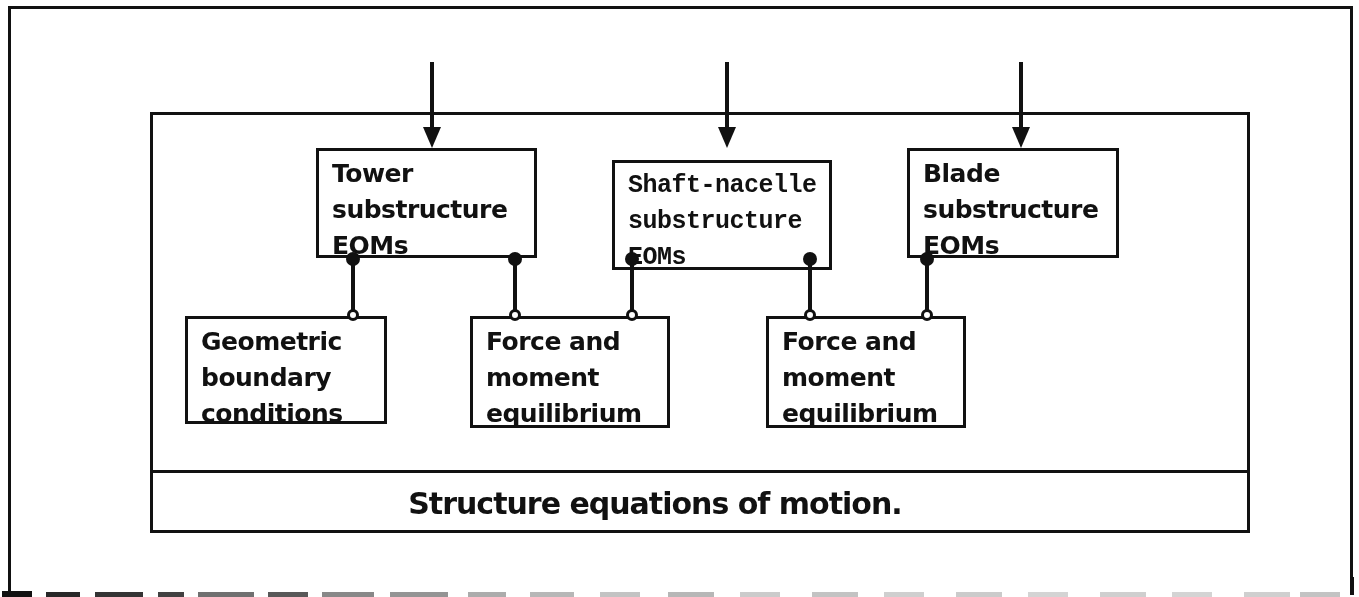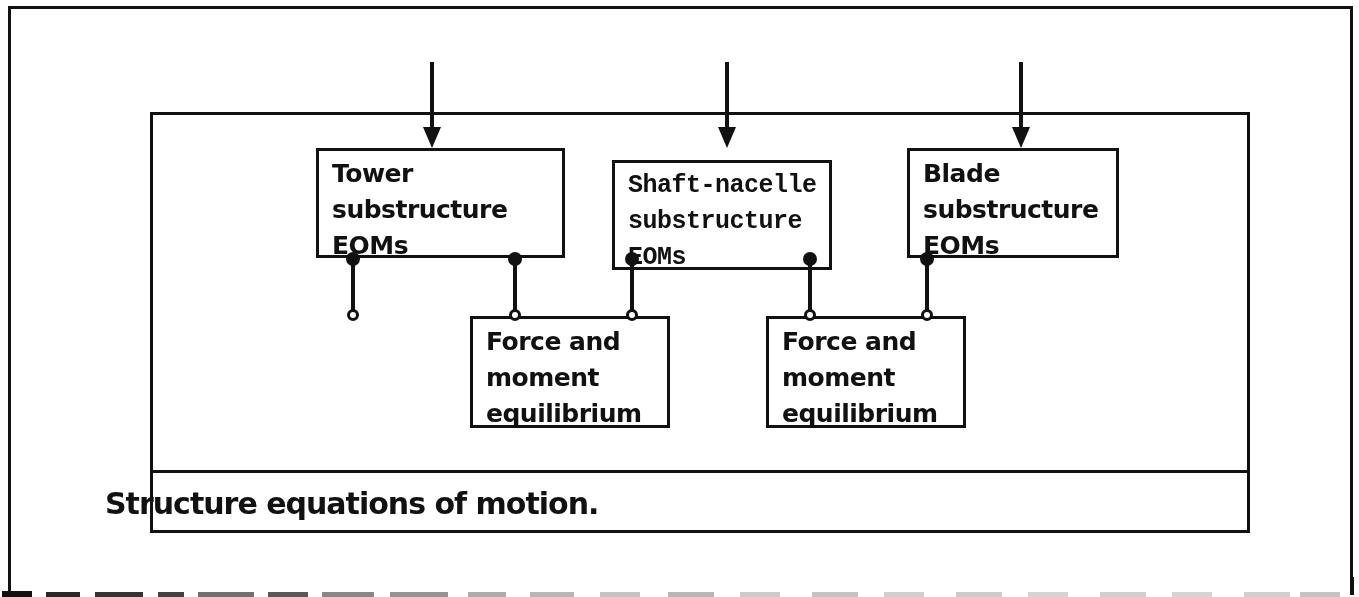--- a/index.html
+++ b/index.html
@@ -33,41 +33,42 @@
     box-sizing: border-box;
   }
   .banner {
     position: absolute;
     left: 150px; top: 470px;
     width: 1100px; height: 63px;
     border-top: 3px solid #111;
     box-sizing: border-box;
     display: flex;
     align-items: center;
+    justify-content: center;
   }
   .banner .banner-text {
     font-size: 30px;
     font-weight: bold;
     letter-spacing: -1px;
     transform: translateX(-45px);
     white-space: nowrap;
   }
   .node-box {
     position: absolute;
     border: 3px solid #111;
     box-sizing: border-box;
     background: #ffffff;
     font-size: 25px;
     font-weight: bold;
     letter-spacing: -0.5px;
     line-height: 36px;
     padding: 5px 4px 0 13px;
     white-space: pre-line;
   }
-  #box-tower   { left: 316px; top: 148px; width: 249px; height: 110px; }
+  #box-tower   { left: 316px; top: 148px; width: 221px; height: 110px; }
   #box-shaft   { left: 612px; top: 160px; width: 220px; height: 110px; font-family: Liberation Mono, monospace; }
   #box-blade   { left: 907px; top: 148px; width: 212px; height: 110px; }
   #box-geo     { left: 185px; top: 316px; width: 202px; height: 108px; }
   #box-force1  { left: 470px; top: 316px; width: 200px; height: 112px; }
   #box-force2  { left: 766px; top: 316px; width: 200px; height: 112px; }
   svg.overlay {
     position: absolute;
     left: 0; top: 0;
     width: 1359px; height: 597px;
     pointer-events: none;
@@ -87,20 +88,23 @@
 
   <div class="node-box" id="box-tower">Tower
 substructure
 EOMs</div>
   <div class="node-box" id="box-shaft">Shaft-nacelle
 substructure
 EOMs</div>
   <div class="node-box" id="box-blade">Blade
 substructure
 EOMs</div>
+  <div class="node-box" id="box-geo">Geometric
+boundary
+conditions</div>
   <div class="node-box" id="box-force1">Force and
 moment
 equilibrium</div>
   <div class="node-box" id="box-force2">Force and
 moment
 equilibrium</div>
 
   <svg class="overlay" viewBox="0 0 1359 597" xmlns="http://www.w3.org/2000/svg">
 
     <g>

